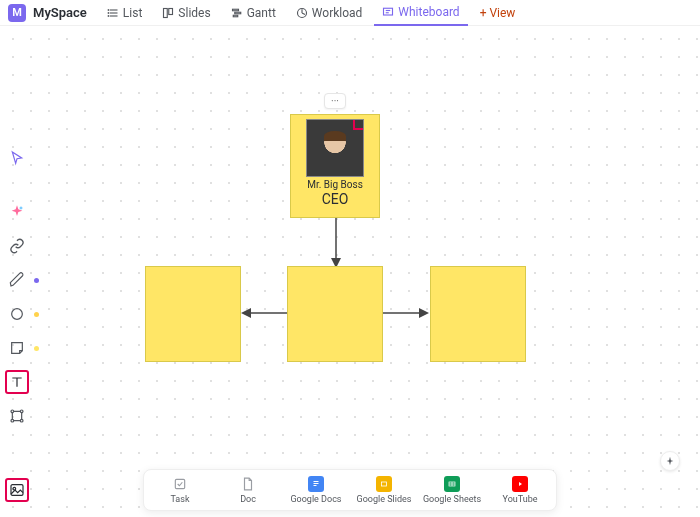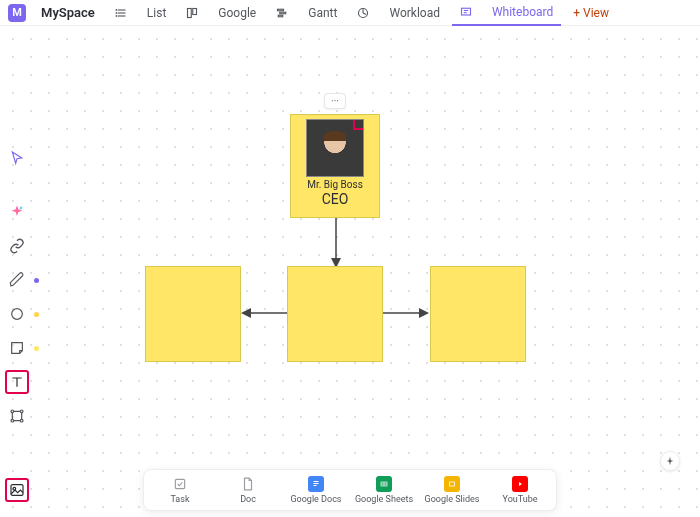--- a/index.html
+++ b/index.html
@@ -1,22 +1,22 @@
 <!DOCTYPE html>
 <html><head>
 <meta charset="utf-8">
 <style>
   * { box-sizing: border-box; margin: 0; padding: 0; }
   body { font-family: -apple-system, BlinkMacSystemFont, "Segoe UI", Roboto, sans-serif; font-size: 12px; color: #2a2e34; width: 700px; height: 517px; overflow: hidden; background: #fff; position: relative; }
 
   
   .header { height: 26px; display: flex; align-items: center; padding: 0 8px; border-bottom: 1px solid #f0f0f0; gap: 4px; background:#fff; }
   .ws-badge { width: 18px; height: 18px; border-radius: 4px; background: #7b68ee; color: #fff; display: flex; align-items: center; justify-content: center; font-size: 11px; font-weight: 600; }
-  .ws-name { font-weight: 600; font-size: 13px; margin-right: 8px; margin-left:11px;}
-  .tab { display: flex; align-items: center; gap: 20px; padding: 4px 8px; color: #54585e; cursor: pointer; border-radius:4px; font-size:12px; height:26px;}
+  .ws-name { font-weight: 600; font-size: 13px; margin-right: 8px; margin-left:3px;}
+  .tab { display: flex; align-items: center; gap: 4px; padding: 4px 8px; color: #54585e; cursor: pointer; border-radius:4px; font-size:12px; height:26px;}
   .tab.active { color: #7b68ee; border-bottom: 2px solid #7b68ee; border-radius:0;}
   .tab svg { width: 12px; height: 12px; }
   .tab.add { color:#c2410c;}
 
   
   .canvas { position: absolute; top: 26px; left: 0; right: 0; bottom: 0;
     background-color: #ffffff;
     background-image: radial-gradient(#e0e0e0 1px, transparent 1px);
     background-size: 18px 18px;
     background-position: 4px 4px;
@@ -79,21 +79,21 @@
         <circle cx="2" cy="8" r="0.5"></circle>
         <circle cx="2" cy="12" r="0.5"></circle>
       </svg>
     <span>List</span>
   </div>
   <div class="tab">
     <svg viewBox="0 0 16 16" fill="none" stroke="currentColor" stroke-width="1.5">
         <rect x="2" y="2" width="5" height="12"></rect>
         <rect x="9" y="2" width="5" height="8"></rect>
       </svg>
-    <span>Google</span>
+    <span>Slides</span>
   </div>
   <div class="tab">
     <svg viewBox="0 0 16 16" fill="none" stroke="currentColor" stroke-width="1.5">
         <rect x="2" y="3" width="8" height="2"></rect>
         <rect x="5" y="7" width="8" height="2"></rect>
         <rect x="3" y="11" width="6" height="2"></rect>
       </svg>
     <span>Gantt</span>
   </div>
   <div class="tab">
@@ -244,40 +244,40 @@
           <svg width="8" height="10" viewBox="0 0 8 10">
             <rect width="8" height="10" fill="#4285f4"></rect>
             <rect x="1.5" y="2" width="5" height="1" fill="#fff"></rect>
             <rect x="1.5" y="4" width="5" height="1" fill="#fff"></rect>
             <rect x="1.5" y="6" width="3" height="1" fill="#fff"></rect>
           </svg>
         </div>
       <span>Google Docs</span>
     </div>
     <div class="dock-item">
+      <div class="dock-ico" style="background:#f4b400;">
+          <svg width="8" height="10" viewBox="0 0 8 10">
+            <rect width="8" height="10" fill="#f4b400"></rect>
+            <rect x="1.5" y="3" width="5" height="4" fill="none" stroke="#fff" stroke-width="0.8"></rect>
+          </svg>
+        </div>
+      <span>Google Slides</span>
+    </div>
+    <div class="dock-item">
       <div class="dock-ico" style="background:#0f9d58;">
           <svg width="8" height="10" viewBox="0 0 8 10">
             <rect width="8" height="10" fill="#0f9d58"></rect>
             <rect x="1" y="3" width="6" height="4" fill="none" stroke="#fff" stroke-width="0.7"></rect>
             <line x1="4" y1="3" x2="4" y2="7" stroke="#fff" stroke-width="0.7"></line>
             <line x1="1" y1="5" x2="7" y2="5" stroke="#fff" stroke-width="0.7"></line>
           </svg>
         </div>
       <span>Google Sheets</span>
     </div>
     <div class="dock-item">
-      <div class="dock-ico" style="background:#f4b400;">
-          <svg width="8" height="10" viewBox="0 0 8 10">
-            <rect width="8" height="10" fill="#f4b400"></rect>
-            <rect x="1.5" y="3" width="5" height="4" fill="none" stroke="#fff" stroke-width="0.8"></rect>
-          </svg>
-        </div>
-      <span>Google Slides</span>
-    </div>
-    <div class="dock-item">
       <div class="dock-ico" style="background:#ff0000; border-radius:3px;">
           <svg width="8" height="6" viewBox="0 0 8 6">
             <polygon points="3,1 3,5 6,3" fill="#fff"></polygon>
           </svg>
         </div>
       <span>YouTube</span>
     </div>
   </div>
 
 </div>

